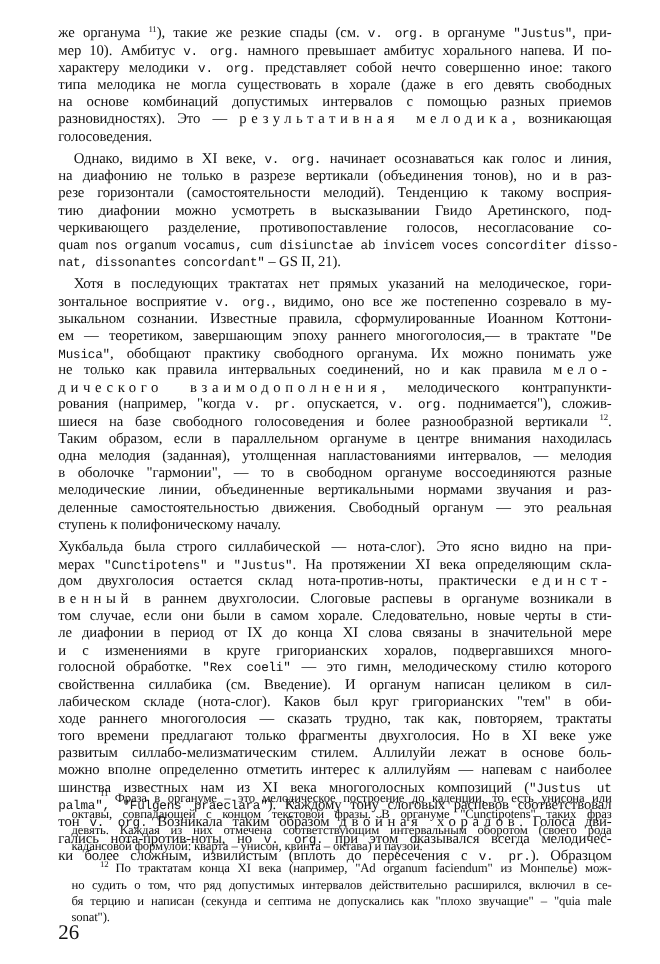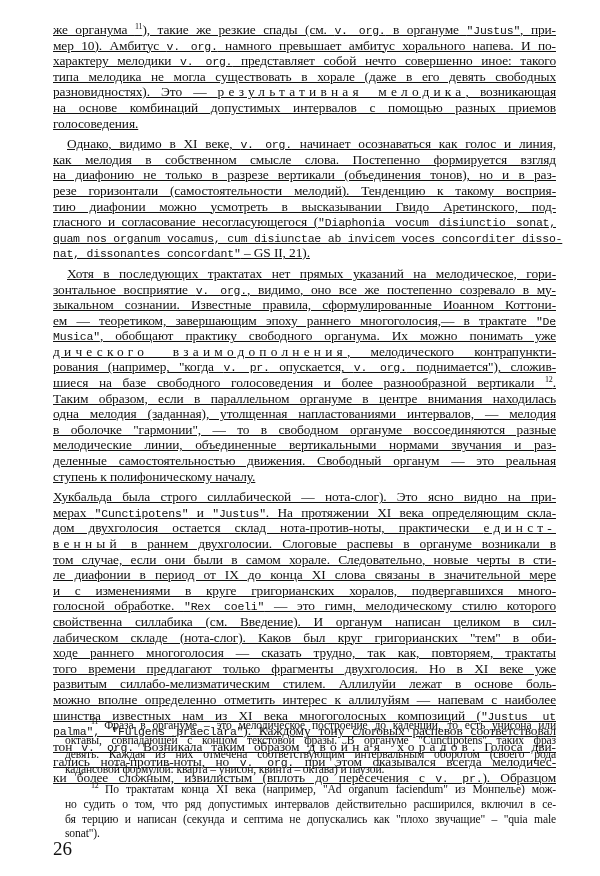--- a/index.html
+++ b/index.html
@@ -32,21 +32,20 @@
       letter-spacing: -0.1px;
     }
     .line.last {
       text-align-last: left;
     }
     .line.indent {
       padding-left: 14px;
     }
     .para {
       margin: 0;
-      text-decoration: underline;
     }
     .para + .para {
       margin-top: 5px;
     }
     .mono {
       font-family: "Liberation Mono", "DejaVu Sans Mono", monospace;
       font-size: 11.5px;
       letter-spacing: -0.2px;
     }
     .spaced {
@@ -85,40 +84,40 @@
   </style>
 </head>
 <body>
 
 <div class="page" id="main-text">
     <div class="para">
       <span class="line">же органума <sup>11</sup>), такие же резкие спады (см. <span class="mono">v. org.</span> в органуме <span class="mono">"Justus"</span>, при-</span>
       <span class="line">мер 10). Амбитус <span class="mono">v. org.</span> намного превышает амбитус хорального напева. И по-</span>
       <span class="line">характеру мелодики <span class="mono">v. org.</span> представляет собой нечто совершенно иное: такого</span>
       <span class="line">типа мелодика не могла существовать в хорале (даже в его девять свободных</span>
+      <span class="line">на основе комбинаций допустимых интервалов с помощью разных приемов</span>
       <span class="line">разновидностях). Это — <span class="spaced">результативная мелодика</span>, возникающая</span>
-      <span class="line">на основе комбинаций допустимых интервалов с помощью разных приемов</span>
       <span class="line last">голосоведения.</span>
     </div>
     <div class="para">
       <span class="line indent">Однако, видимо в XI веке, <span class="mono">v. org.</span> начинает осознаваться как голос и линия,</span>
-      <span class="line">как мелодия в собственном смысле слова. Постепенно формируется взгляд</span>
       <span class="line">на диафонию не только в разрезе вертикали (объединения тонов), но и в раз-</span>
       <span class="line">резе горизонтали (самостоятельности мелодий). Тенденцию к такому восприя-</span>
       <span class="line">тию диафонии можно усмотреть в высказывании Гвидо Аретинского, под-</span>
-      <span class="line">гласного и согласование несогласующегося (<span class="mono">"Diaphonia vocum disiunctio sonat,</span></span>
+      <span class="line">черкивающего разделение, противопоставление голосов, несогласование со-</span>
       <span class="line"><span class="mono">quam nos organum vocamus, cum disiunctae ab invicem voces concorditer disso-</span></span>
       <span class="line last"><span class="mono">nat, dissonantes concordant"</span> – GS II, 21).</span>
     </div>
     <div class="para">
       <span class="line indent">Хотя в последующих трактатах нет прямых указаний на мелодическое, гори-</span>
       <span class="line">зонтальное восприятие <span class="mono">v. org.</span>, видимо, оно все же постепенно созревало в му-</span>
       <span class="line">зыкальном сознании. Известные правила, сформулированные Иоанном Коттони-</span>
       <span class="line">ем — теоретиком, завершающим эпоху раннего многоголосия,— в трактате <span class="mono">"De</span></span>
       <span class="line"><span class="mono">Musica"</span>, обобщают практику свободного органума. Их можно понимать уже</span>
+      <span class="line">не только как правила интервальных соединений, но и как правила <span class="spaced">мело-</span></span>
       <span class="line"><span class="spaced">дического взаимодополнения</span>, мелодического контрапункти-</span>
       <span class="line">рования (например, "когда <span class="mono">v. pr.</span> опускается, <span class="mono">v. org.</span> поднимается"), сложив-</span>
       <span class="line">шиеся на базе свободного голосоведения и более разнообразной вертикали <sup>12</sup>.</span>
       <span class="line">Таким образом, если в параллельном органуме в центре внимания находилась</span>
       <span class="line">одна мелодия (заданная), утолщенная напластованиями интервалов, — мелодия</span>
       <span class="line">в оболочке "гармонии", — то в свободном органуме воссоединяются разные</span>
       <span class="line">мелодические линии, объединенные вертикальными нормами звучания и раз-</span>
       <span class="line">деленные самостоятельностью движения. Свободный органум — это реальная</span>
       <span class="line last">ступень к полифоническому началу.</span>
     </div>

